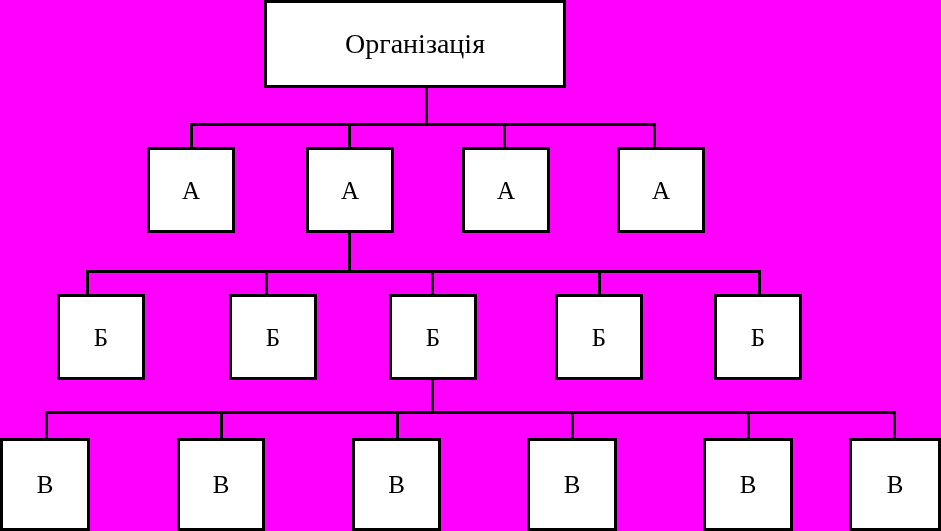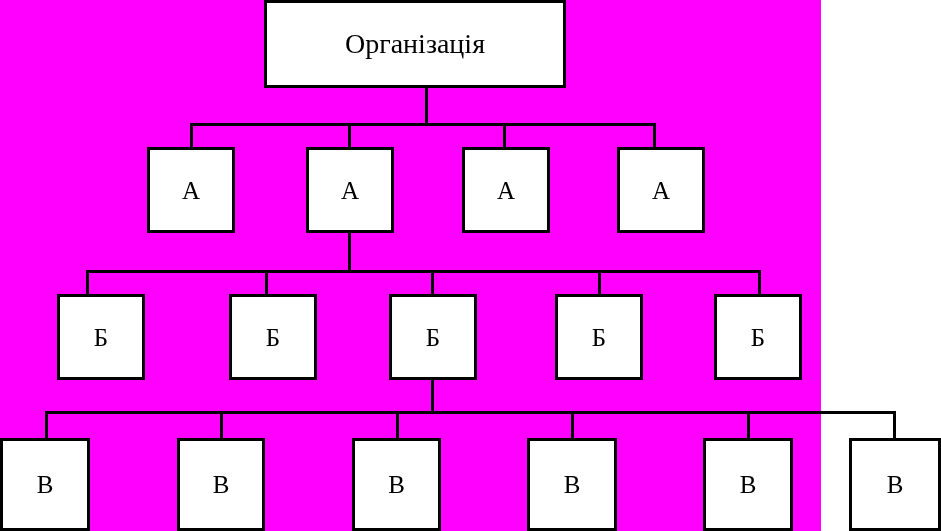--- a/index.html
+++ b/index.html
@@ -7,21 +7,21 @@
     padding: 0;
   }
   body {
     width: 941px;
     height: 531px;
     overflow: hidden;
     font-family: "Liberation Serif", "DejaVu Serif", serif;
   }
   #chart {
     position: relative;
-    width: 821px;
+    width: 941px;
     height: 531px;
     background: #ff00ff;
   }
   .node {
     position: absolute;
     box-sizing: border-box;
     background: #ffffff;
     border: 3px solid #000000;
     display: flex;
     align-items: center;

